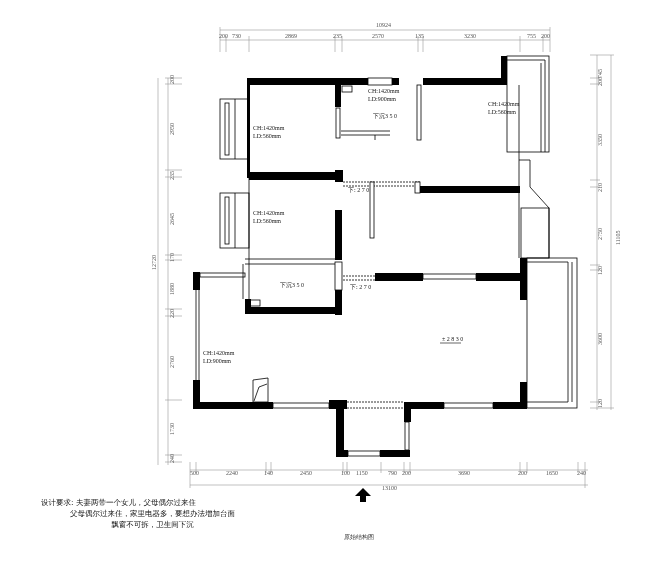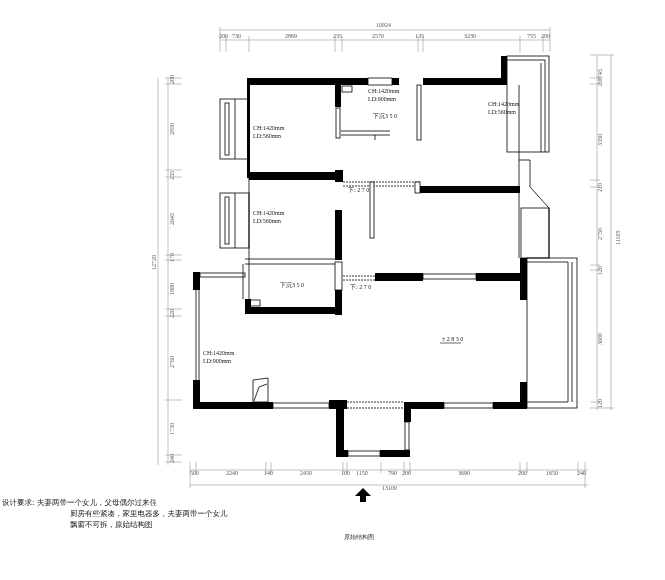--- a/index.html
+++ b/index.html
@@ -1,21 +1,21 @@
 <!DOCTYPE html>
 <html><head>
 <meta charset="utf-8">
 <style>
   html,body{margin:0;padding:0;background:#fff;}
   body{width:665px;height:580px;position:relative;overflow:hidden;font-family:"DejaVu Serif",serif;color:#222;}
   svg{position:absolute;left:0;top:0;}
   .dim{font-family:"Liberation Serif",serif;font-size:6px;fill:#555;}
   .lbl{font-family:"Liberation Serif",serif;font-size:6px;fill:#222;}
   .notes{position:absolute;left:2px;top:497px;font-family:"DejaVu Sans",sans-serif;font-size:7.5px;line-height:11px;color:#111;}
-  .notes .row{white-space:nowrap;}
+  .notes .row{white-space:nowrap;text-align:center;}
   .notes .indent{padding-left:68px;}
   .caption{position:absolute;left:344px;top:533px;font-family:"DejaVu Sans",sans-serif;font-size:6px;color:#333;}
 </style>
 </head>
 <body>
 
 <svg width="665" height="580" viewBox="0 0 665 580">
 
   <g stroke="#999" stroke-width="0.6" fill="none">
     <line x1="220" y1="30" x2="550" y2="30"></line>
@@ -248,17 +248,17 @@
     <text class="lbl" x="350" y="289">下: 2 7 0</text>
     <text class="lbl" x="442" y="341">± 2 8 3 0</text>
     <line x1="440" y1="343" x2="461" y2="343" stroke="#000" stroke-width="0.6"></line>
   </g>
 
   <path d="M363,488 L371,496 L366,496 L366,502 L360,502 L360,496 L355,496 Z" fill="#000"></path>
 </svg>
 
 <div class="notes">
   <div class="row"><span>设计要求:</span> <span>夫妻两带一个女儿，父母偶尔过来住</span></div>
-  <div class="row indent">厨房有些紧凑，家里电器多，夫妻两带一个女儿</div>
-  <div class="row indent">飘窗不可拆，原始结构图</div>
+  <div class="row indent">父母偶尔过来住，家里电器多，要想办法增加台面</div>
+  <div class="row indent">飘窗不可拆，卫生间下沉</div>
 </div>
 
 <div class="caption">原始结构图</div>
 
 </body></html>

